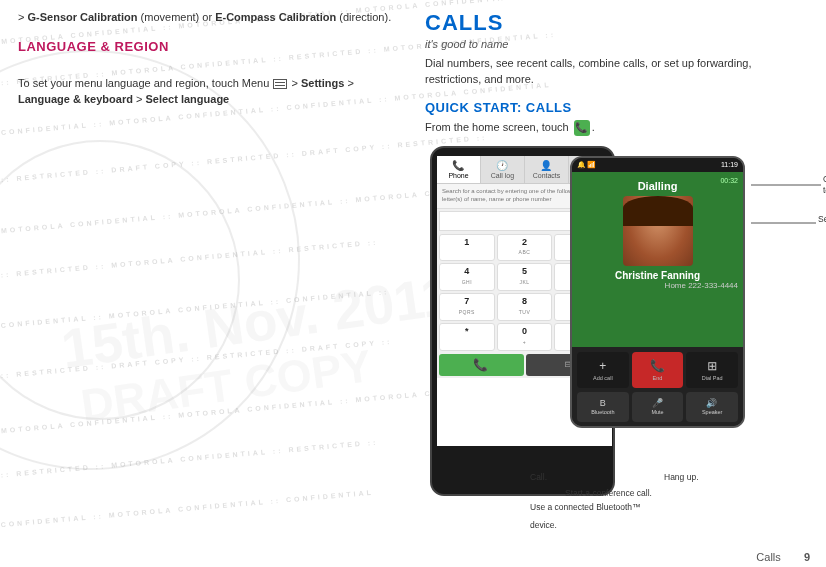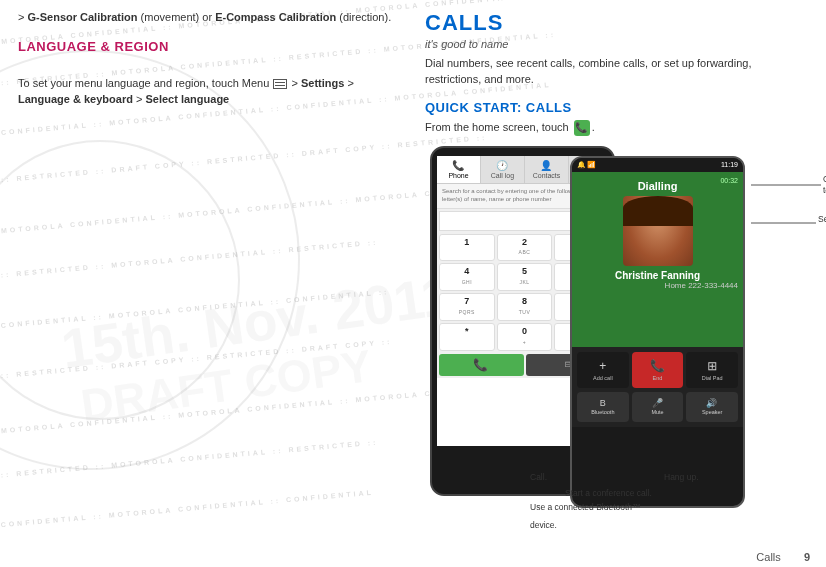--- a/index.html
+++ b/index.html
@@ -296,21 +296,21 @@
       color: #aaa;
       font-size: 8px;
     }
 
     
     .calling-screen {
       position: absolute;
       left: 145px;
       top: 10px;
       width: 175px;
-      height: 352px;
+      height: 272px;
       background: #1a1a1a;
       border-radius: 12px;
       border: 2px solid #555;
       overflow: hidden;
     }
     .calling-status-bar {
       background: #1a1a1a;
       height: 14px;
       display: flex;
       align-items: center;

